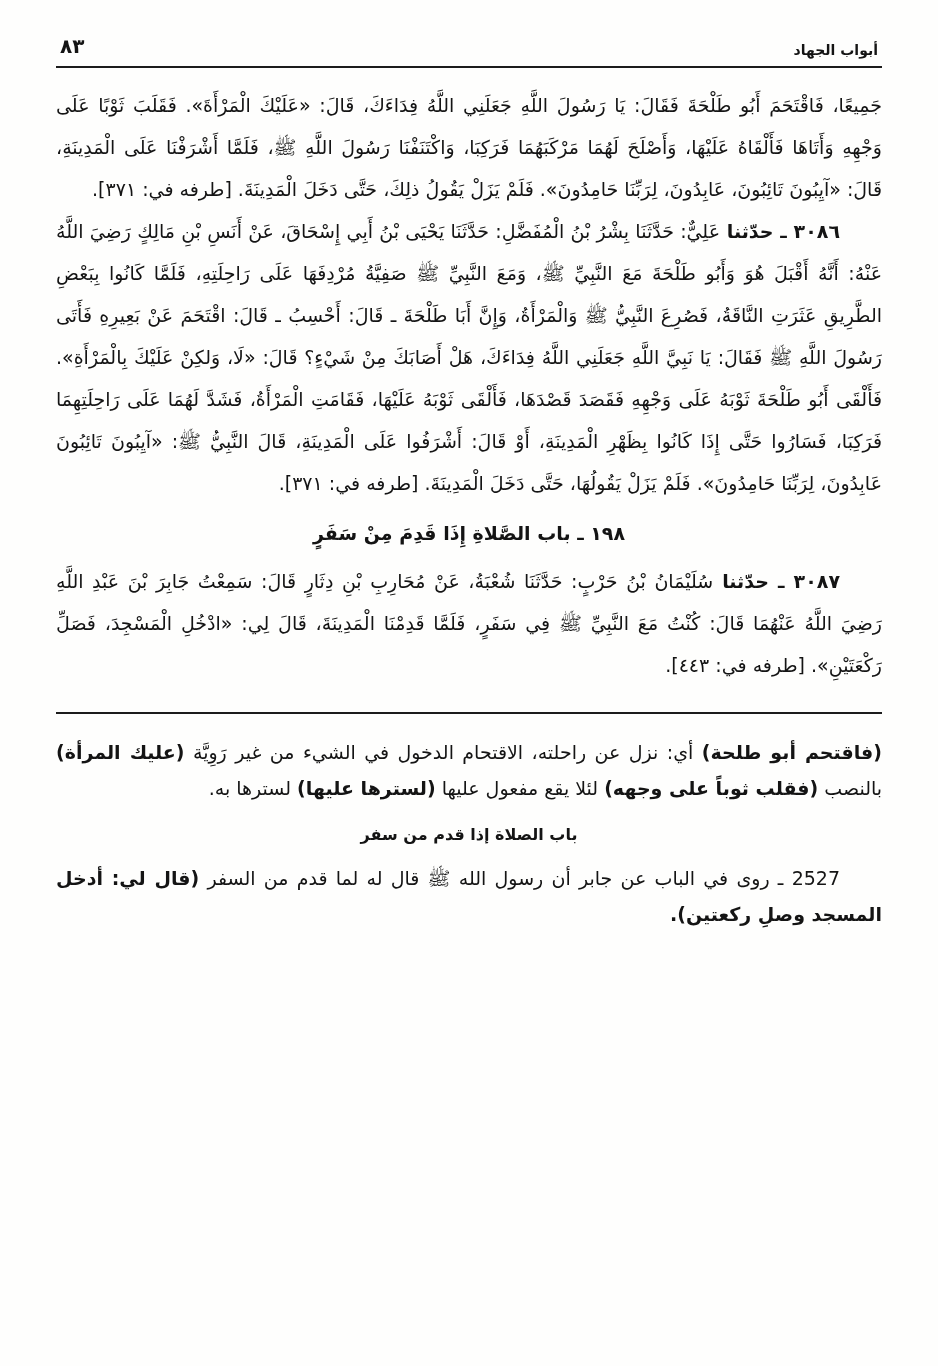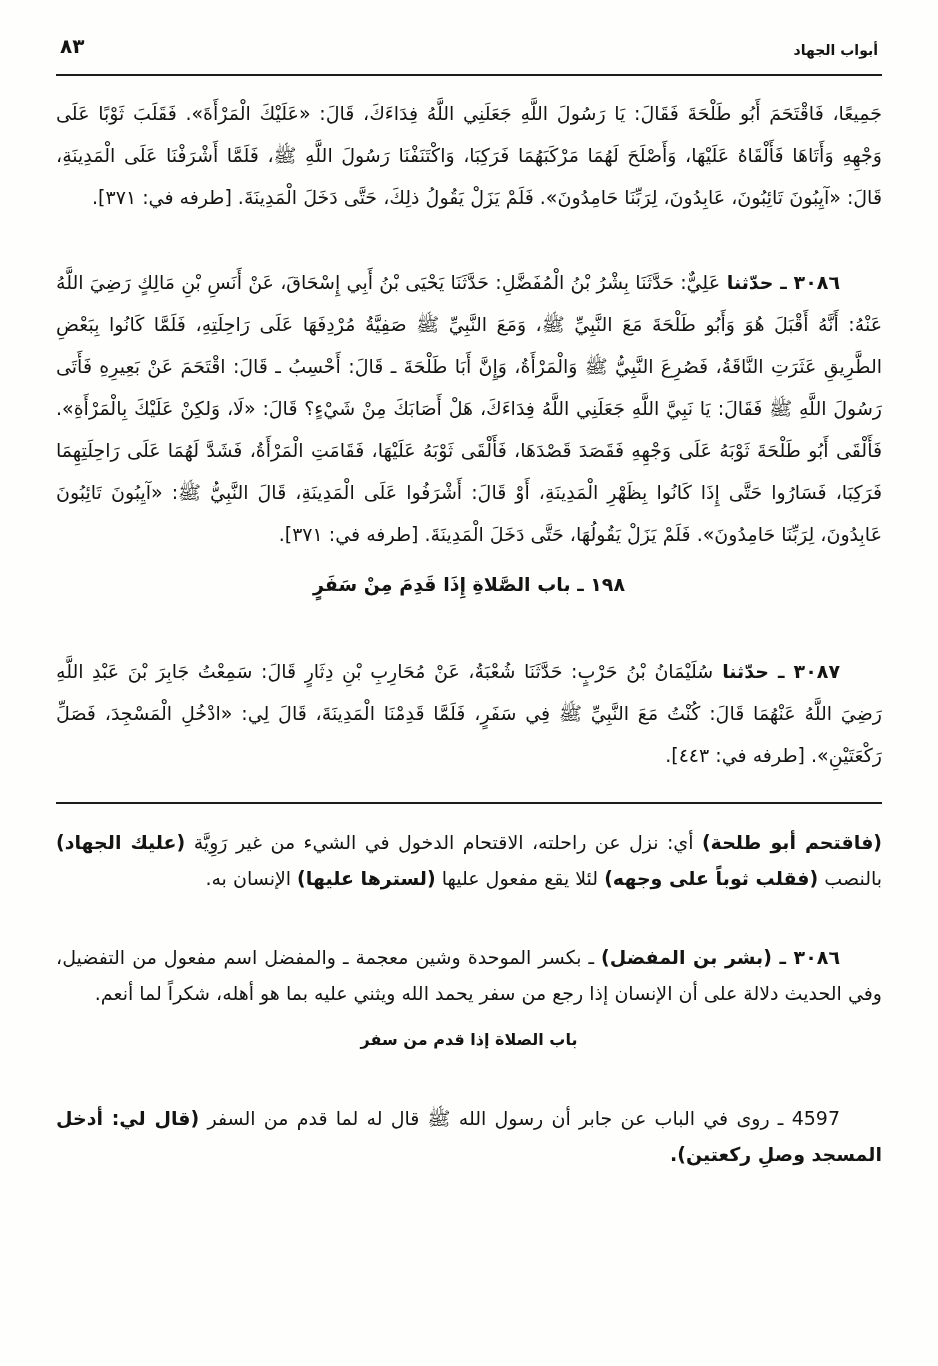--- a/index.html
+++ b/index.html
@@ -15,35 +15,35 @@
     background: #fefefd;
     padding: 34px 56px 24px;
     direction: rtl;
     overflow: hidden;
   }
   .page-header {
     display: flex;
     direction: ltr;
     justify-content: space-between;
     align-items: flex-end;
-    padding: 0 4px 16px 4px;
+    padding: 0 4px 8px 4px;
   }
   .page-number { font-size: 20px; font-weight: bold; letter-spacing: 1px; }
   .section-title { font-size: 14px; font-weight: bold; }
   .header-rule {
     border-top: 2px solid #1c1c1c;
     margin-bottom: 16px;
   }
   .matn p {
     font-size: 19px;
     line-height: 42px;
     text-align: justify;
     text-justify: inter-word;
   }
-  .indent { text-indent: 42px; margin-top: 43px; }
+  .indent { text-indent: 42px; }
   .chapter-heading {
     text-align: center;
     font-weight: bold;
     font-size: 19px;
     line-height: 46px;
     margin: 6px 0 4px 0;
   }
   .separator {
     border-top: 2px solid #1c1c1c;
     margin: 26px 0 20px 0;
@@ -78,19 +78,18 @@
   <main class="matn">
     <p><span>جَمِيعًا، فَاقْتَحَمَ أَبُو طَلْحَةَ فَقَالَ: يَا رَسُولَ اللَّهِ جَعَلَنِي اللَّهُ فِدَاءَكَ، قَالَ: «عَلَيْكَ الْمَرْأَةَ». فَقَلَبَ ثَوْبًا عَلَى وَجْهِهِ وَأَتَاهَا فَأَلْقَاهُ عَلَيْهَا، وَأَصْلَحَ لَهُمَا مَرْكَبَهُمَا فَرَكِبَا، وَاكْتَنَفْنَا رَسُولَ اللَّهِ ﷺ، فَلَمَّا أَشْرَفْنَا عَلَى الْمَدِينَةِ، قَالَ: «آيِبُونَ تَائِبُونَ، عَابِدُونَ، لِرَبِّنَا حَامِدُونَ». فَلَمْ يَزَلْ يَقُولُ ذلِكَ، حَتَّى دَخَلَ الْمَدِينَةَ. [طرفه في: ٣٧١].</span></p>
     <p class="indent"><span class="b">٣٠٨٦ ـ حدّثنا </span><span>عَلِيٌّ: حَدَّثَنَا بِشْرُ بْنُ الْمُفَضَّلِ: حَدَّثَنَا يَحْيَى بْنُ أَبِي إِسْحَاقَ، عَنْ أَنَسِ بْنِ مَالِكٍ رَضِيَ اللَّهُ عَنْهُ: أَنَّهُ أَقْبَلَ هُوَ وَأَبُو طَلْحَةَ مَعَ النَّبِيِّ ﷺ، وَمَعَ النَّبِيِّ ﷺ صَفِيَّةُ مُرْدِفَهَا عَلَى رَاحِلَتِهِ، فَلَمَّا كَانُوا بِبَعْضِ الطَّرِيقِ عَثَرَتِ النَّاقَةُ، فَصُرِعَ النَّبِيُّ ﷺ وَالْمَرْأَةُ، وَإِنَّ أَبَا طَلْحَةَ ـ قَالَ: أَحْسِبُ ـ قَالَ: اقْتَحَمَ عَنْ بَعِيرِهِ فَأَتَى رَسُولَ اللَّهِ ﷺ فَقَالَ: يَا نَبِيَّ اللَّهِ جَعَلَنِي اللَّهُ فِدَاءَكَ، هَلْ أَصَابَكَ مِنْ شَيْءٍ؟ قَالَ: «لَا، وَلكِنْ عَلَيْكَ بِالْمَرْأَةِ». فَأَلْقَى أَبُو طَلْحَةَ ثَوْبَهُ عَلَى وَجْهِهِ فَقَصَدَ قَصْدَهَا، فَأَلْقَى ثَوْبَهُ عَلَيْهَا، فَقَامَتِ الْمَرْأَةُ، فَشَدَّ لَهُمَا عَلَى رَاحِلَتِهِمَا فَرَكِبَا، فَسَارُوا حَتَّى إِذَا كَانُوا بِظَهْرِ الْمَدِينَةِ، أَوْ قَالَ: أَشْرَفُوا عَلَى الْمَدِينَةِ، قَالَ النَّبِيُّ ﷺ: «آيِبُونَ تَائِبُونَ عَابِدُونَ، لِرَبِّنَا حَامِدُونَ». فَلَمْ يَزَلْ يَقُولُهَا، حَتَّى دَخَلَ الْمَدِينَةَ. [طرفه في: ٣٧١].</span></p>
     <h2 class="chapter-heading">١٩٨ ـ باب الصَّلاةِ إِذَا قَدِمَ مِنْ سَفَرٍ</h2>
     <p class="indent"><span class="b">٣٠٨٧ ـ حدّثنا </span><span>سُلَيْمَانُ بْنُ حَرْبٍ: حَدَّثَنَا شُعْبَةُ، عَنْ مُحَارِبِ بْنِ دِثَارٍ قَالَ: سَمِعْتُ جَابِرَ بْنَ عَبْدِ اللَّهِ رَضِيَ اللَّهُ عَنْهُمَا قَالَ: كُنْتُ مَعَ النَّبِيِّ ﷺ فِي سَفَرٍ، فَلَمَّا قَدِمْنَا الْمَدِينَةَ، قَالَ لِي: «ادْخُلِ الْمَسْجِدَ، فَصَلِّ رَكْعَتَيْنِ». [طرفه في: ٤٤٣].</span></p>
   </main>
 
   <div class="separator"></div>
 
   <section class="commentary">
-    <p><span class="b">(فاقتحم أبو طلحة)</span><span> أي: نزل عن راحلته، الاقتحام الدخول في الشيء من غير رَوِيَّة </span><span class="b">(عليك الجهاد)</span><span> بالنصب </span><span class="b">(فقلب ثوباً على وجهه)</span><span> لئلا يقع مفعول عليها </span><span class="b">(لسترها عليها)</span><span> الإنسان به.</span></p>
-    <p class="indent"><span class="b">٣٠٨٦ ـ (بشر بن المفضل)</span><span> ـ بكسر الموحدة وشين معجمة ـ والمفضل اسم مفعول من التفضيل، وفي الحديث دلالة على أن الإنسان إذا رجع من سفر يحمد الله ويثني عليه بما هو أهله، شكراً لما أنعم.</span></p>
+    <p><span class="b">(فاقتحم أبو طلحة)</span><span> أي: نزل عن راحلته، الاقتحام الدخول في الشيء من غير رَوِيَّة </span><span class="b">(عليك المرأة)</span><span> بالنصب </span><span class="b">(فقلب ثوباً على وجهه)</span><span> لئلا يقع مفعول عليها </span><span class="b">(لسترها عليها)</span><span> لسترها به.</span></p>
     <h3 class="commentary-heading">باب الصلاة إذا قدم من سفر</h3>
-    <p class="indent"><span>4597 ـ روى في الباب عن جابر أن رسول الله ﷺ قال له لما قدم من السفر </span><span class="b">(قال لي: أدخل المسجد وصلِ ركعتين).</span></p>
+    <p class="indent"><span>2527 ـ روى في الباب عن جابر أن رسول الله ﷺ قال له لما قدم من السفر </span><span class="b">(قال لي: أدخل المسجد وصلِ ركعتين).</span></p>
   </section>
 
 </div>
 
 </body></html>

